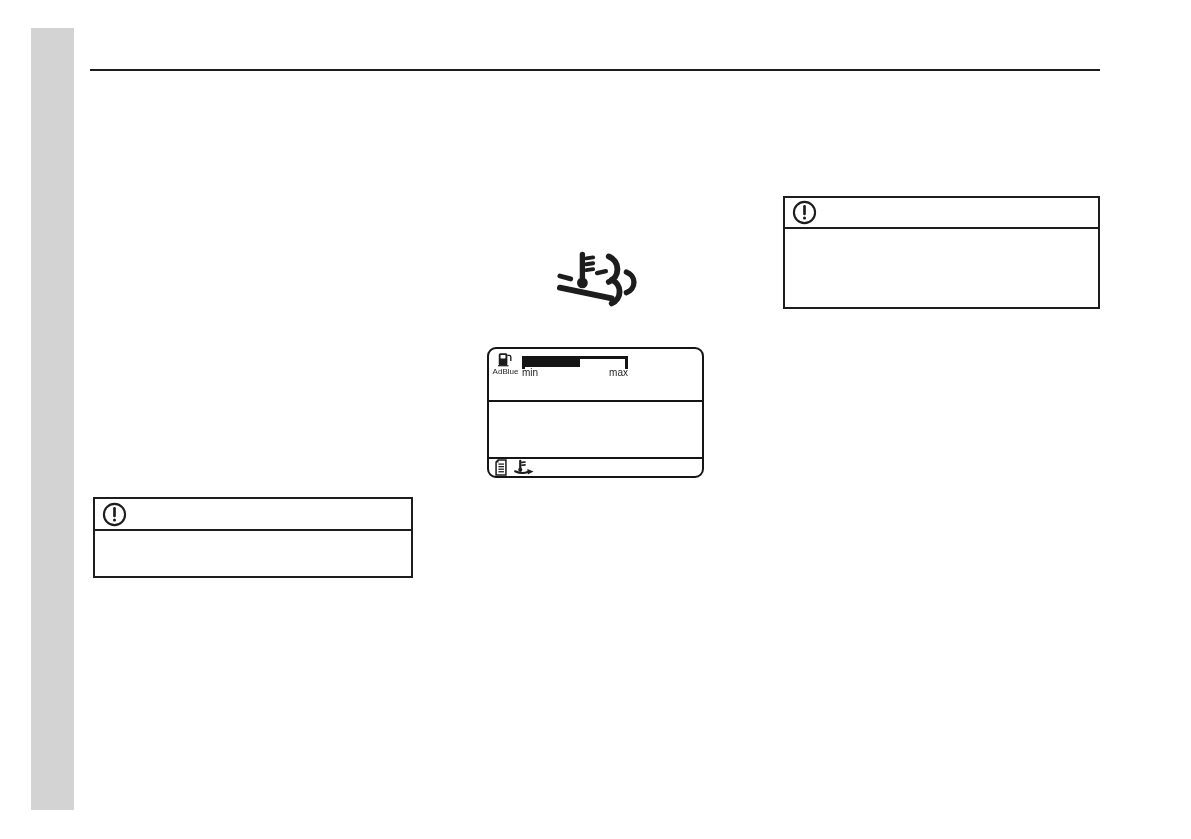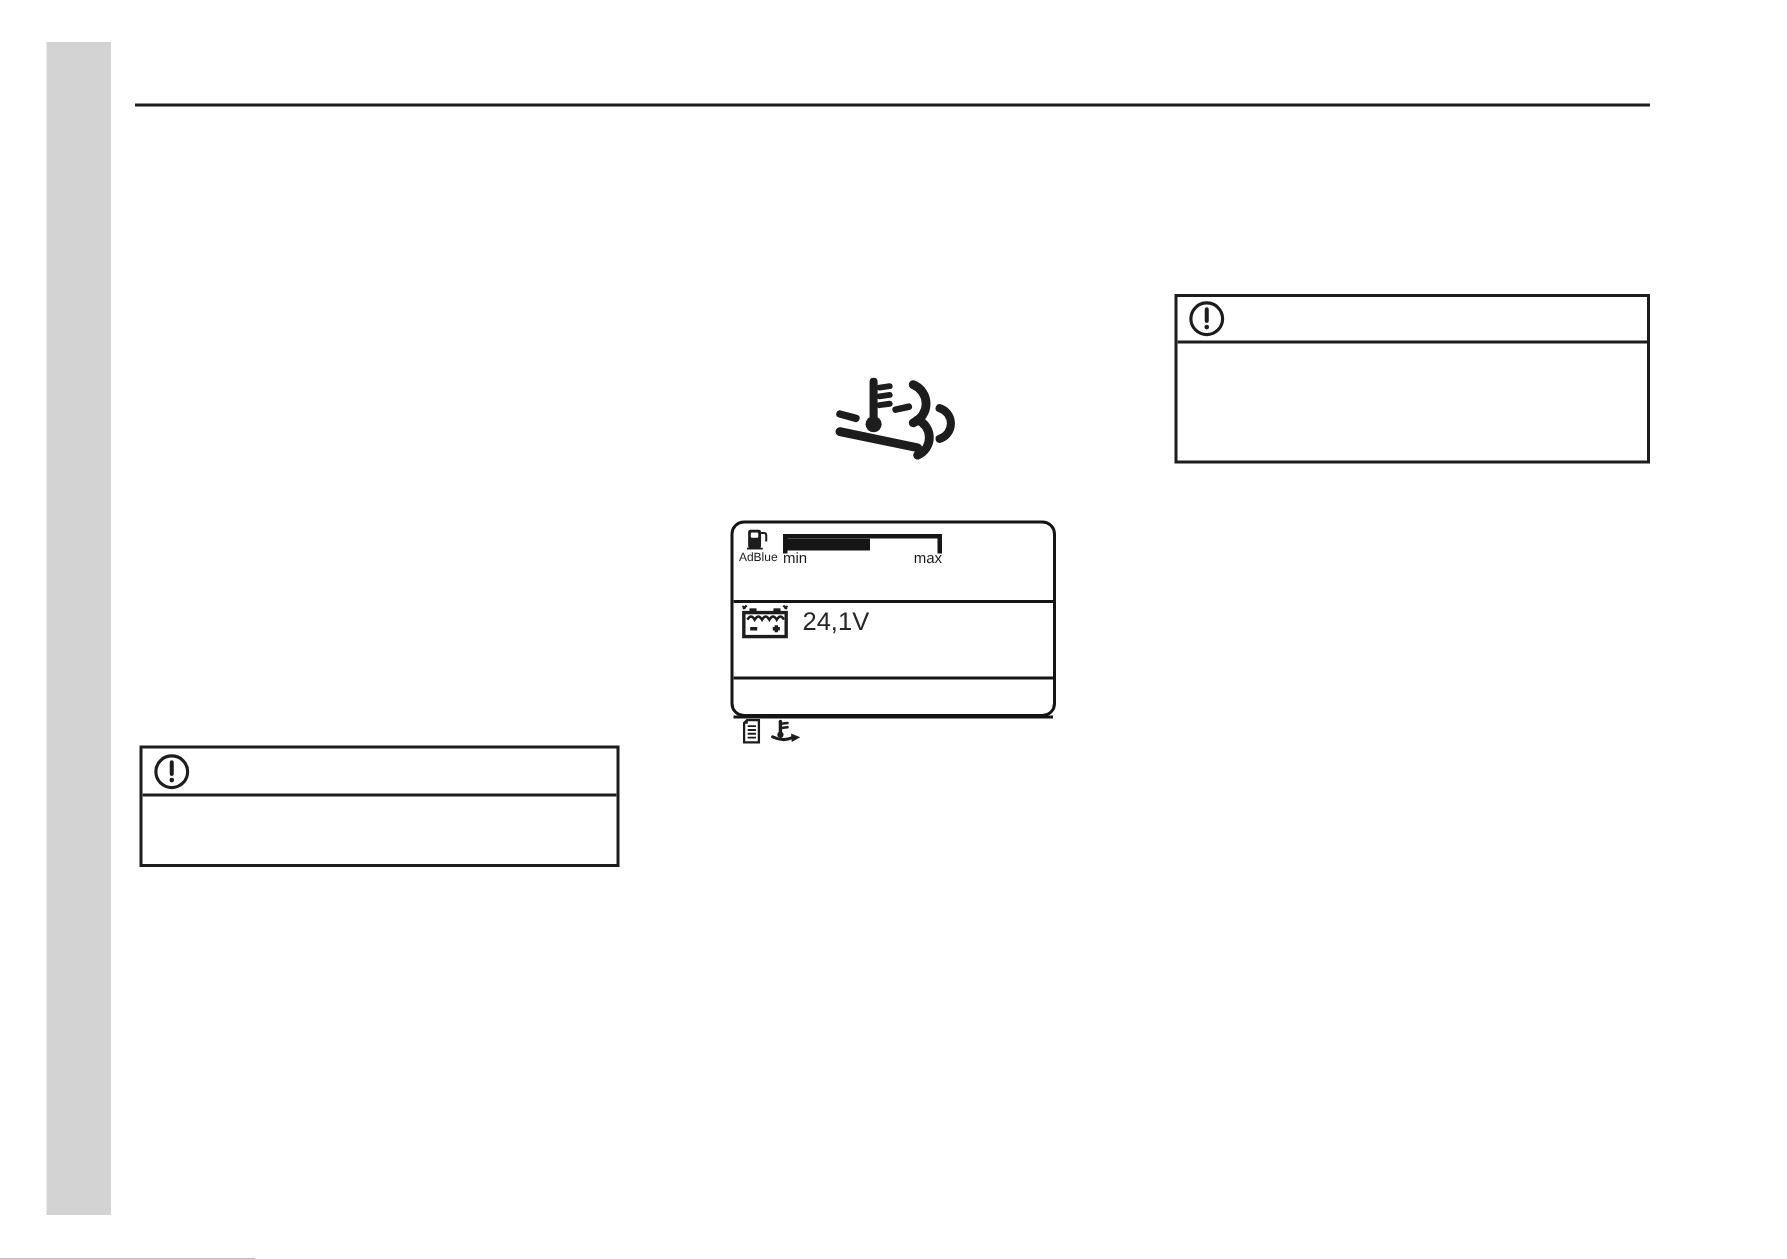--- a/index.html
+++ b/index.html
@@ -117,36 +117,20 @@
         <div class="gauge-tick left"></div>
         <div class="gauge-tick right"></div>
         <div class="gauge-fill" style="width: 55%;"></div>
         <div class="gauge-labels">
           <span>min</span>
           <span>max</span>
         </div>
       </div>
     </div>
 
-    <div class="row row-battery">
-      <svg class="battery-icon" viewBox="0 0 34 26" fill="none" stroke="#1d1d1d">
-        <rect x="6" y="3.5" width="5" height="3" fill="#1d1d1d" stroke="none"></rect>
-        <rect x="23" y="3.5" width="5" height="3" fill="#1d1d1d" stroke="none"></rect>
-        <rect x="2" y="6.5" width="30" height="17" stroke-width="2.4"></rect>
-        <path d="M4.5 11.5 q2.6 -4.5 5.2 0 q2.6 -4.5 5.2 0 q2.6 -4.5 5.2 0 q2.6 -4.5 5.2 0 q2.6 -4.5 5.2 0" stroke-width="1.8"></path>
-        <line x1="6.5" y1="18" x2="11.5" y2="18" stroke-width="2.4"></line>
-        <line x1="22.5" y1="18" x2="27.5" y2="18" stroke-width="2.4"></line>
-        <line x1="25" y1="15.5" x2="25" y2="20.5" stroke-width="2.4"></line>
-        <line x1="1.5" y1="4" x2="4" y2="1.5" stroke-width="1.6"></line>
-        <line x1="1" y1="1.8" x2="3.2" y2="3.6" stroke-width="1.3"></line>
-        <line x1="30" y1="1.5" x2="32.5" y2="4" stroke-width="1.6"></line>
-        <line x1="30.8" y1="3.6" x2="33" y2="1.8" stroke-width="1.3"></line>
-      </svg>
-      <span class="battery-voltage">24,1V</span>
-    </div>
 
     <div class="row row-empty"></div>
 
     <div class="row row-status">
       <svg class="doc-icon" viewBox="0 0 16 20" fill="none" stroke="#1d1d1d">
         <path d="M4.5 1.2 H13.8 V18.8 H2.2 V3.5 Z" stroke-width="1.8"></path>
         <path d="M4.5 1.2 V3.5 H2.2" stroke-width="1.2"></path>
         <line x1="5" y1="6" x2="11.5" y2="6" stroke-width="1.5"></line>
         <line x1="5" y1="9" x2="11.5" y2="9" stroke-width="1.5"></line>
         <line x1="5" y1="12" x2="11.5" y2="12" stroke-width="1.5"></line>

